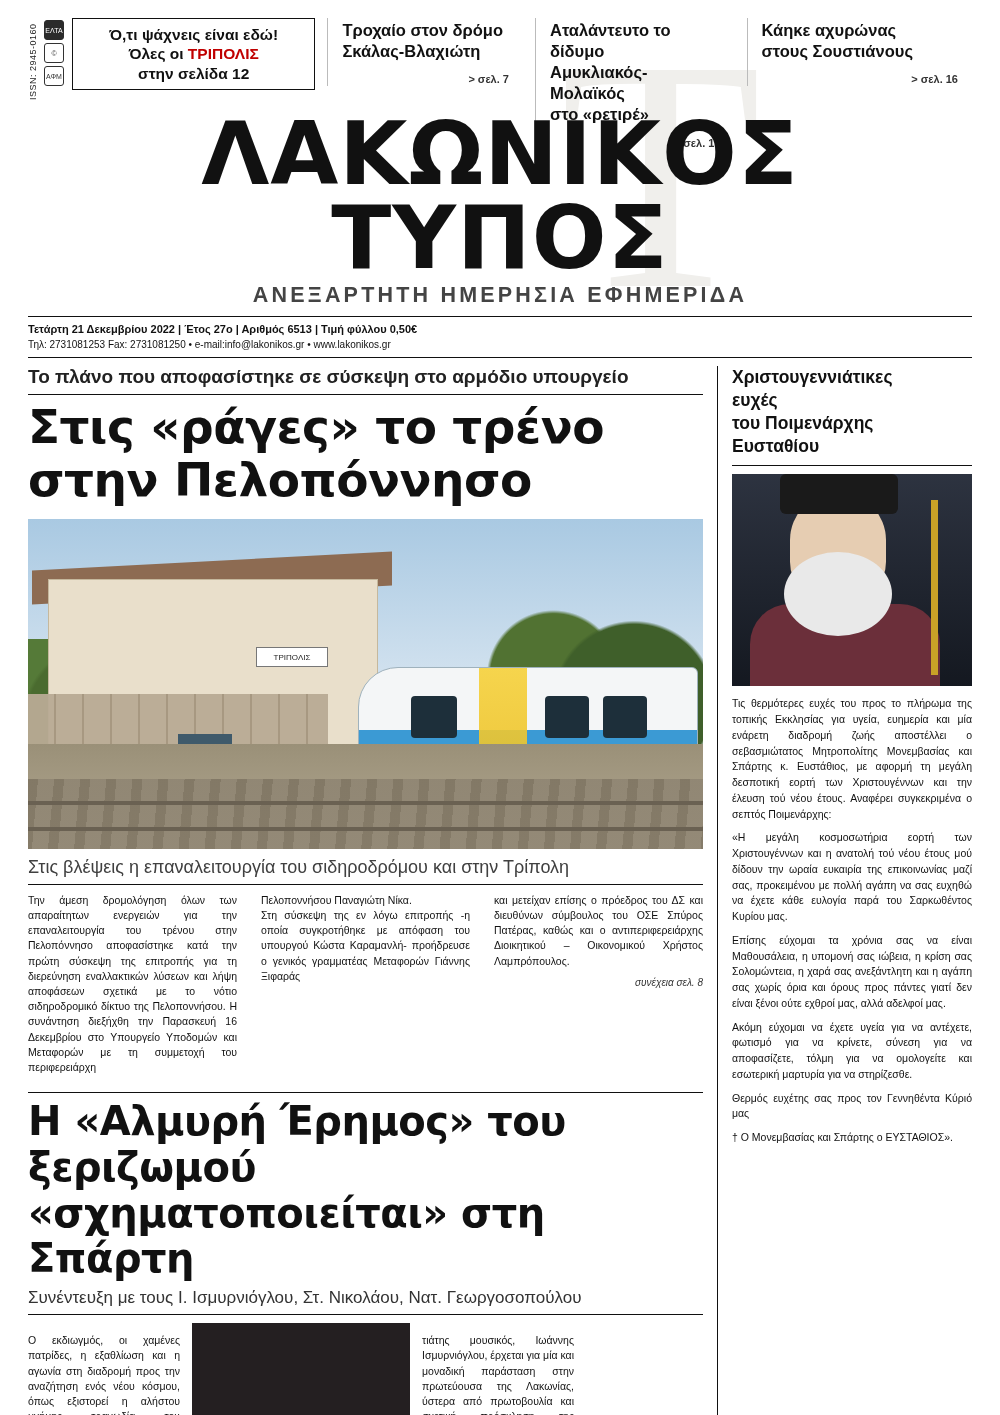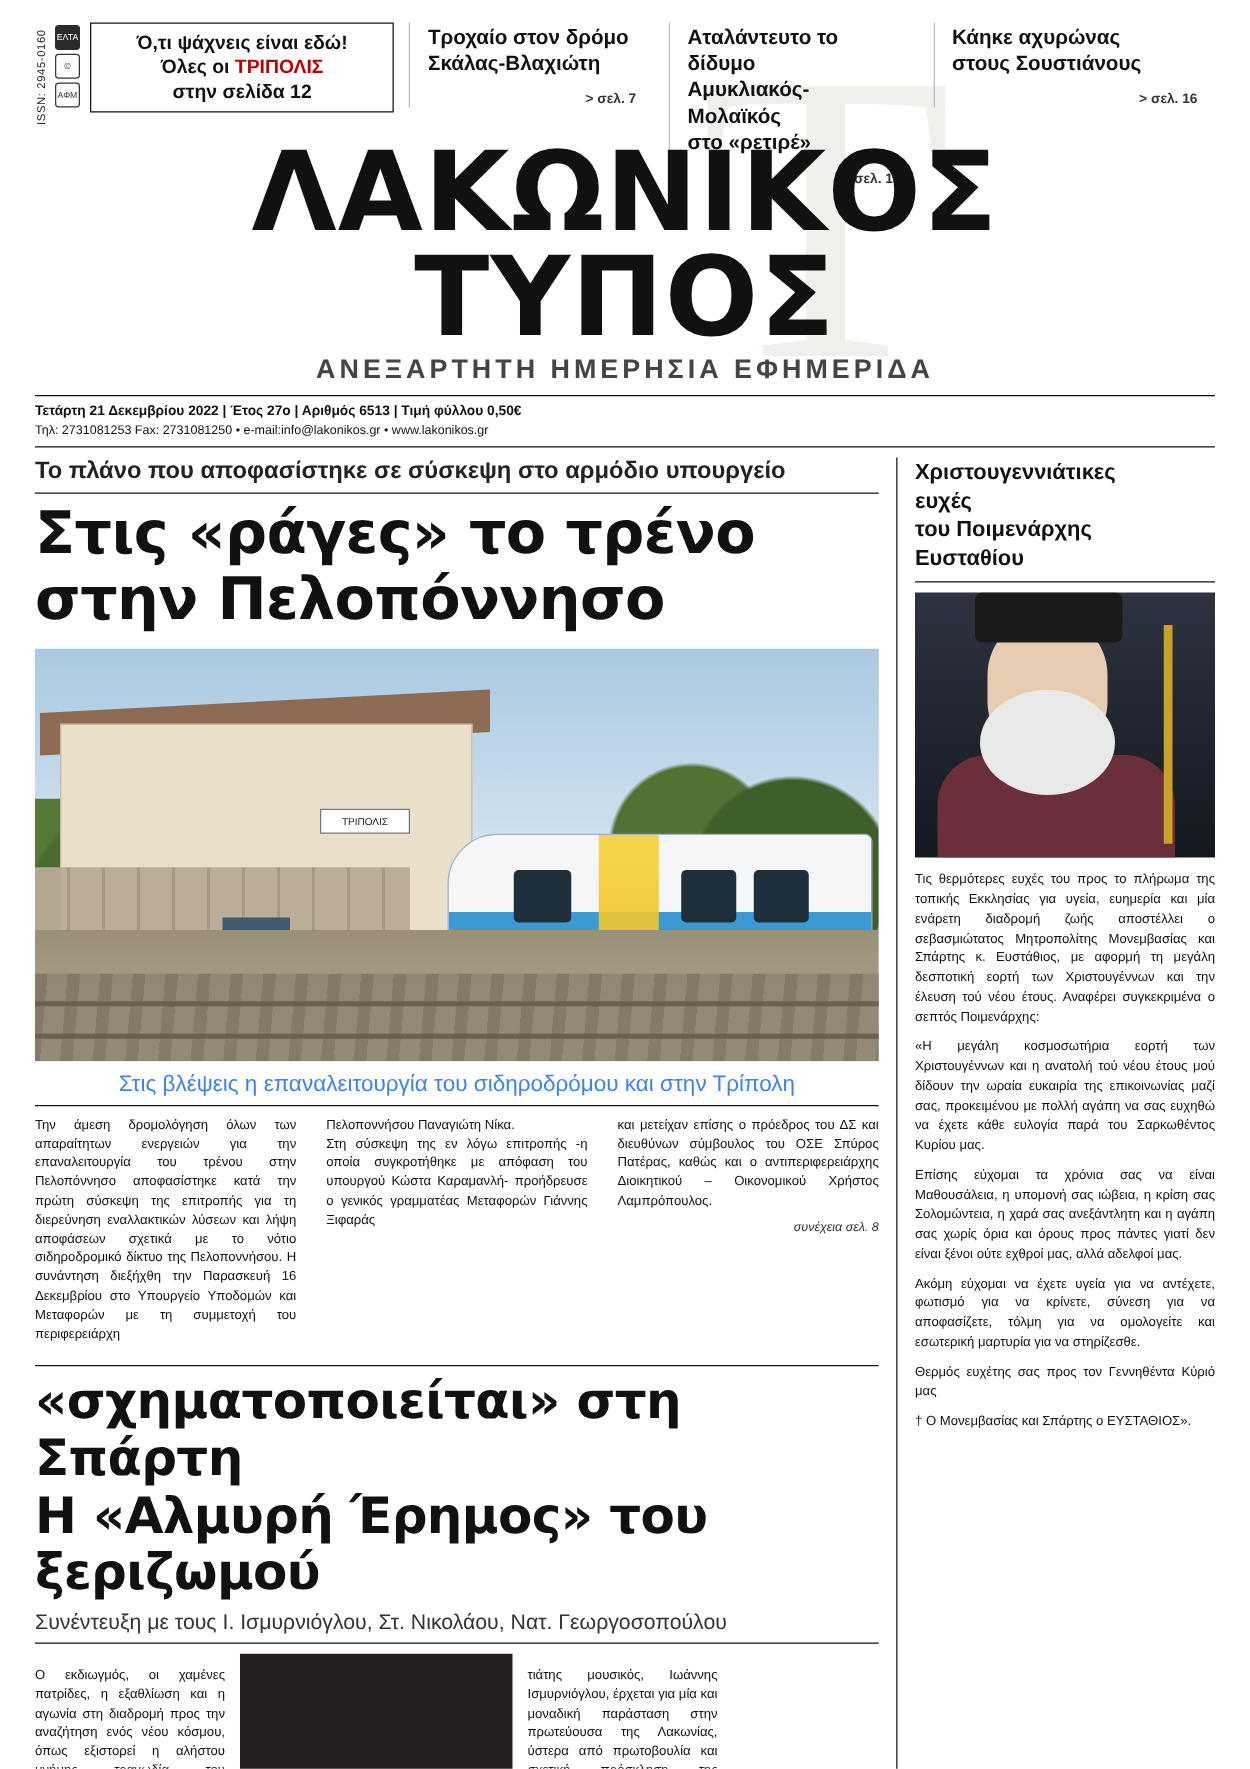--- a/index.html
+++ b/index.html
@@ -214,25 +214,24 @@
     position:absolute; bottom:0; left:0; width:100%; height:70px;
     background:repeating-linear-gradient(95deg,#7d7361 0 10px,#8e8472 10px 26px);
     opacity:.85;
   }
   .photo .railline {
     position:absolute; height:4px; background:#6a6152; left:0; width:100%;
   }
 
   .caption {
     font-size:18px;
-    color:#3b82f6;
+    color:#404040;
     padding:8px 0 6px 0;
     border-bottom:1px solid #111;
     margin-bottom:8px;
-    text-align:center;
   }
   .cols3 {
     display:flex; gap:24px;
     font-size:10.5px;
     line-height:1.45;
     text-align:justify;
     color:#111;
   }
   .cols3 > div { flex:1; }
   .cols3 p { margin:0 0 7px 0; }
@@ -377,22 +376,22 @@
         </div>
         <div>
           <p style="white-space:pre-line">και μετείχαν επίσης ο πρόεδρος του ΔΣ και διευθύνων σύμβουλος του ΟΣΕ Σπύρος Πατέρας, καθώς και ο αντιπεριφερειάρχης Διοικητικού – Οικονομικού Χρήστος Λαμπρόπουλος.</p>
           <div class="contin">συνέχεια σελ. 8</div>
         </div>
       </div>
 
       <hr class="hr-strong">
 
       <div class="headline2">
+        <div>Η «Αλμυρή Έρημος» του ξεριζωμού</div>
         <div>«σχηματοποιείται» στη Σπάρτη</div>
-        <div>Η «Αλμυρή Έρημος» του ξεριζωμού</div>
       </div>
       <div class="subhead2">Συνέντευξη με τους Ι. Ισμυρνιόγλου, Στ. Νικολάου, Νατ. Γεωργοσοπούλου</div>
 
       <div class="story2">
         <div class="c">
           <p style="white-space:pre-line">Ο εκδιωγμός, οι χαμένες πατρίδες, η εξαθλίωση και η αγωνία στη διαδρομή προς την αναζήτηση ενός νέου κόσμου, όπως εξιστορεί η αλήστου μνήμης τραγωδία του Μικρασιατικού, αποτυπώνονται στην πρωτότυπη παράσταση «Αλμυρή Έρημος», που θα παρουσιαστεί στη σκηνή του Πνευματικού Κέντρου Σπάρτης (ισόγειο Δημόσιας Κεντρικής Βιβλιοθήκης) απόψε Τετάρτη 21 Δεκεμβρίου και ώρα</p>
         </div>
         <div class="mid">
           <div class="photo2">
             

